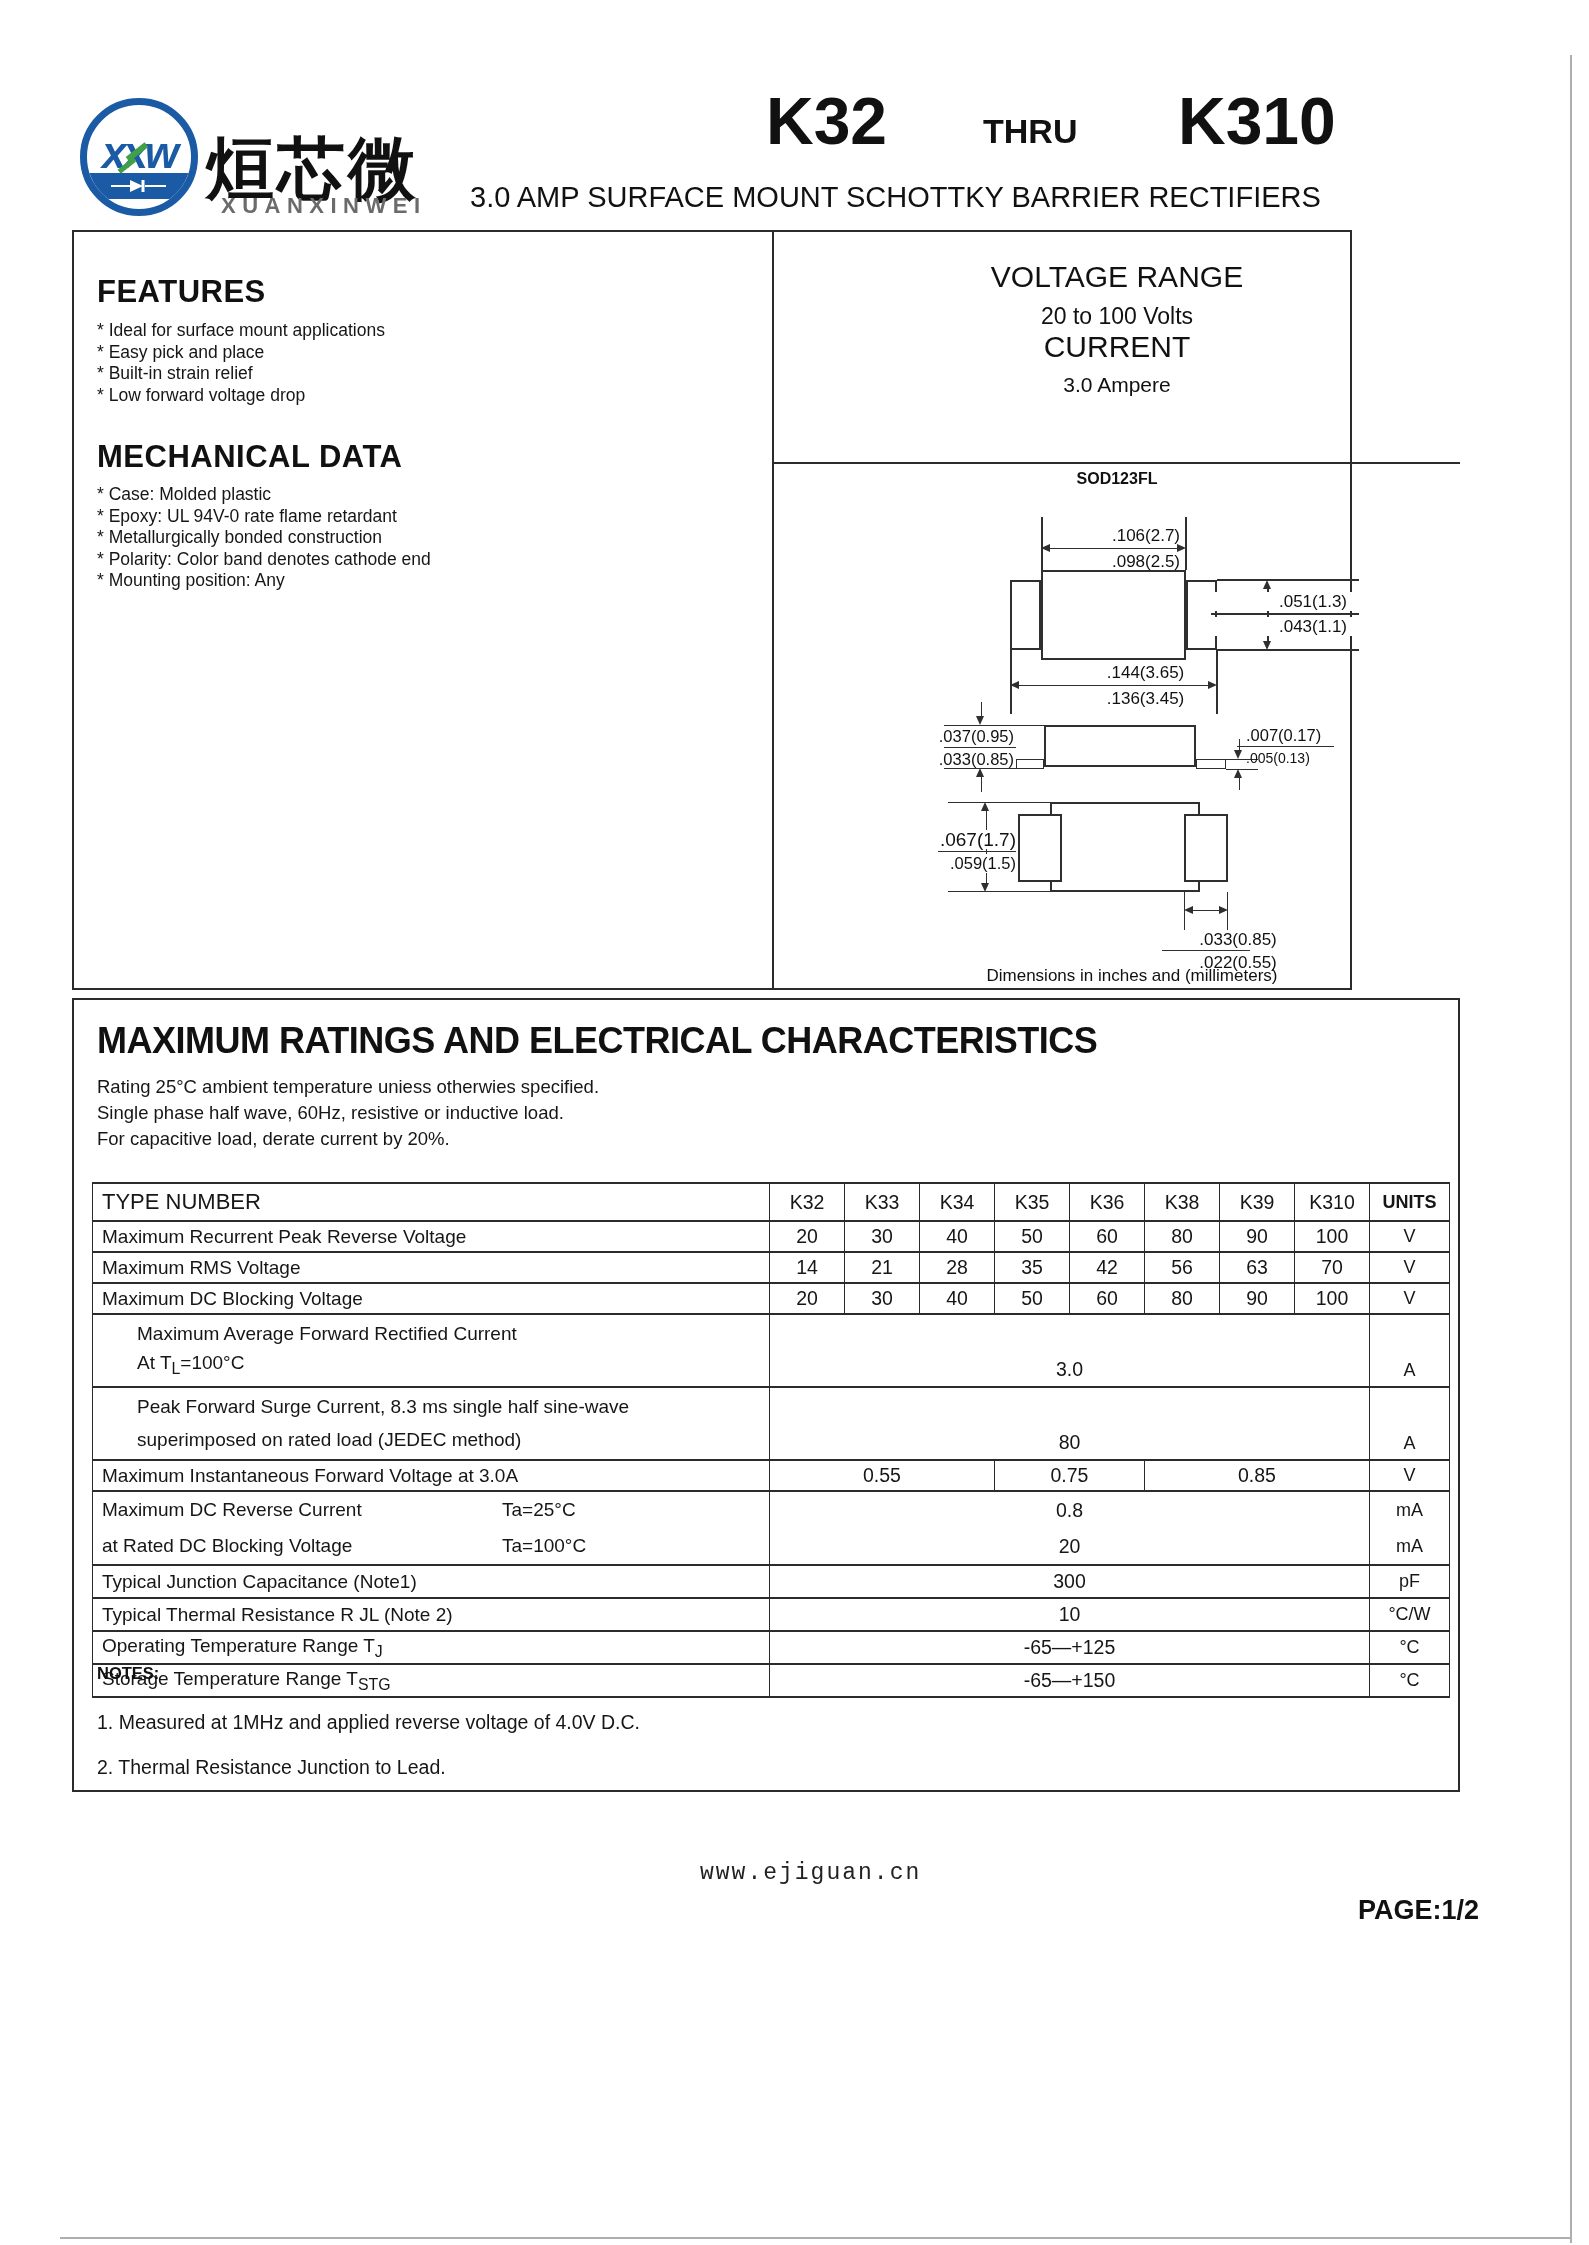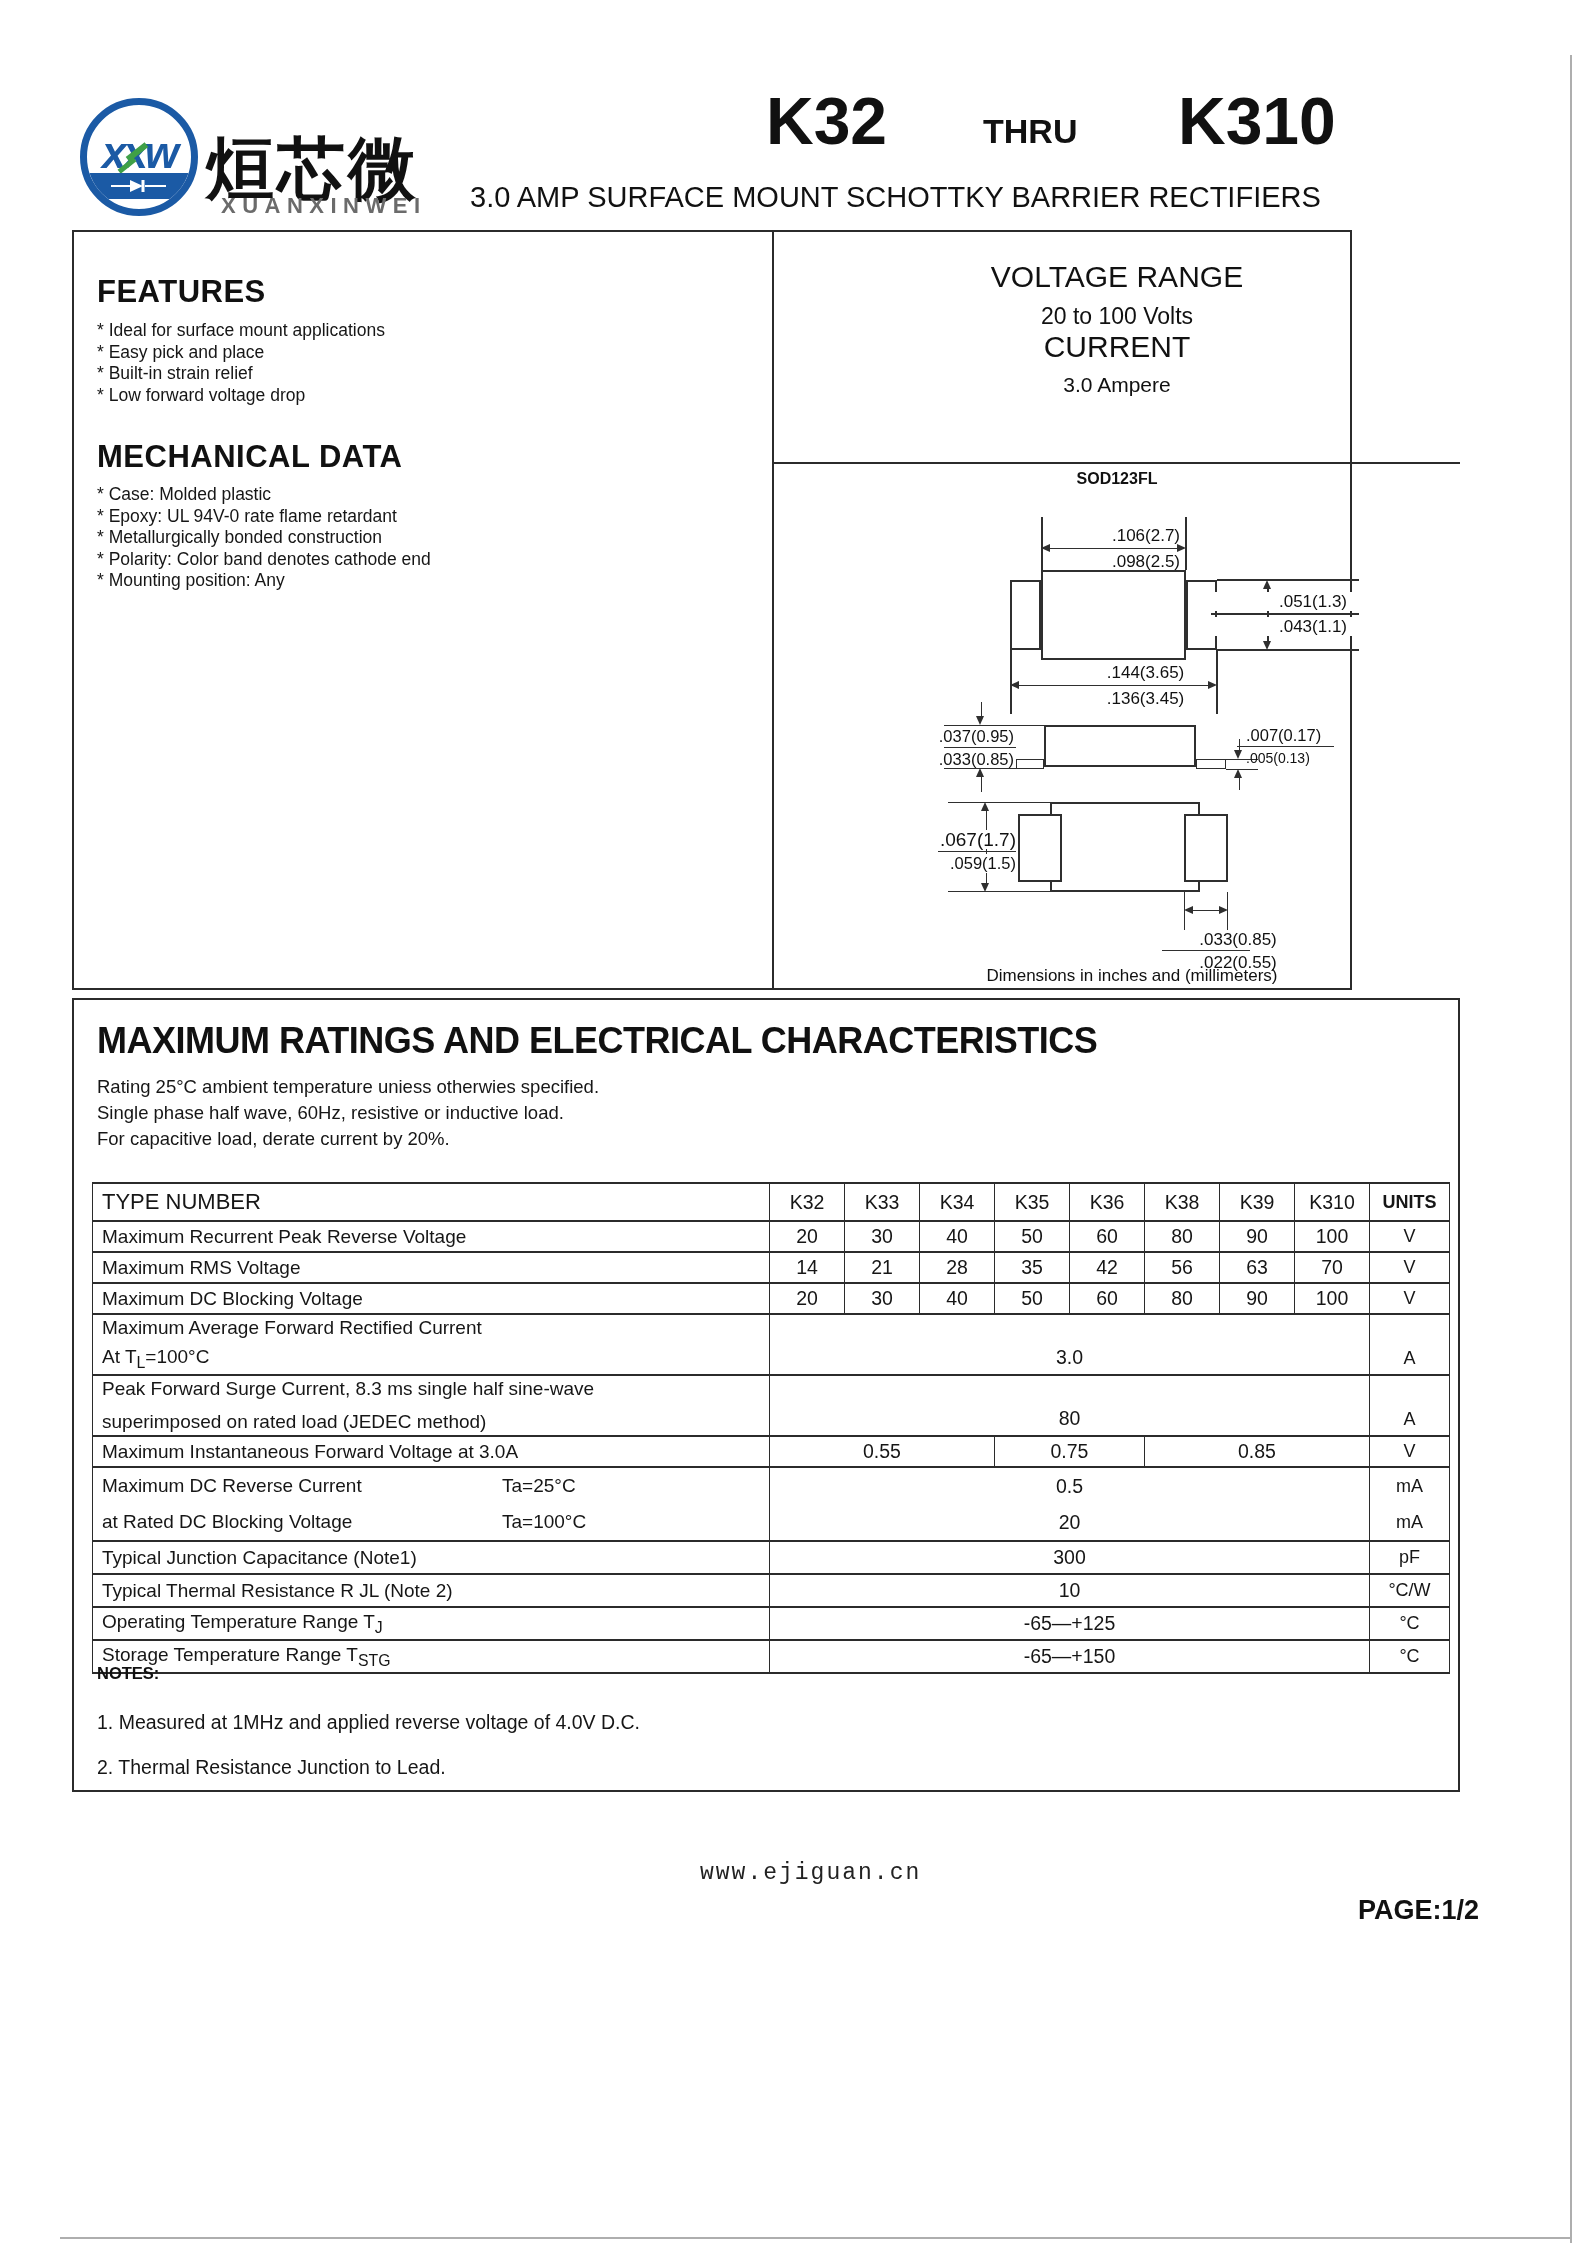--- a/index.html
+++ b/index.html
@@ -58,21 +58,21 @@
   .rt td{border:1px solid #2b2b2b;border-top:2px solid #2b2b2b;border-bottom:2px solid #2b2b2b;
          padding:0 5px;box-sizing:border-box;overflow:hidden;white-space:nowrap;color:#161616;}
   .rt td.lbl{font-size:19px;padding-left:9px;}
   .rt td.v{text-align:center;font-size:19.5px;}
   .rt td.u{text-align:center;font-size:18px;}
   .rt tr.hdr{height:38px;} .rt tr.hdr td{font-size:19.5px;text-align:center;}
   .rt tr.hdr td.tl{font-size:22px;text-align:left;padding-left:9px;}
   .rt tr.hdr td.un{font-weight:700;font-size:18px;}
   .rt tr.std{height:31px;} .rt tr.tall{height:59px;} .rt tr.dual{height:37px;} .rt tr.temp{height:33px;}
   .rt td.vbot{vertical-align:bottom;padding-bottom:5px;}
-  .rt .lblwrap{display:flex;flex-direction:column;justify-content:space-between;height:55px;padding:2px 0;}
+  .rt .lblwrap{display:flex;flex-direction:column;justify-content:space-between;height:55px;padding:8px 0;margin-left:35px;}
   .rt .dualwrap{position:relative;display:flex;align-items:center;height:100%;}
   .rt .cond{position:absolute;left:400px;}
   .rt tr.nb td{border-bottom-style:hidden;}
   .rt tr.nt td{border-top-style:hidden;}
   .notes-h{position:absolute;left:23px;top:664px;font-size:16.5px;font-weight:700;color:#111;}
   .notes{position:absolute;left:23px;top:700px;font-size:19.5px;line-height:45px;color:#161616;}
   
   .site{position:absolute;left:700px;top:1860px;font-family:"Liberation Mono", monospace;
         font-size:23px;letter-spacing:2px;color:#222;}
   .pagenum{position:absolute;left:1358px;top:1847px;font-size:27px;font-weight:700;color:#111;margin-top:48px;}
@@ -311,21 +311,21 @@
             <td class="v" colspan="3">0.85</td>
             <td class="u">V</td>
           </tr>
           <tr class="dual nb">
             <td class="lbl">
               <div class="dualwrap">
                 <span>Maximum DC Reverse Current</span>
                 <span class="cond">Ta=25°C</span>
               </div>
             </td>
-            <td class="v" colspan="8">0.5</td>
+            <td class="v" colspan="8">0.8</td>
             <td class="u">mA</td>
           </tr>
           <tr class="dual nt">
             <td class="lbl">
               <div class="dualwrap">
                 <span>at Rated DC Blocking Voltage</span>
                 <span class="cond">Ta=100°C</span>
               </div>
             </td>
             <td class="v" colspan="8">20</td>

